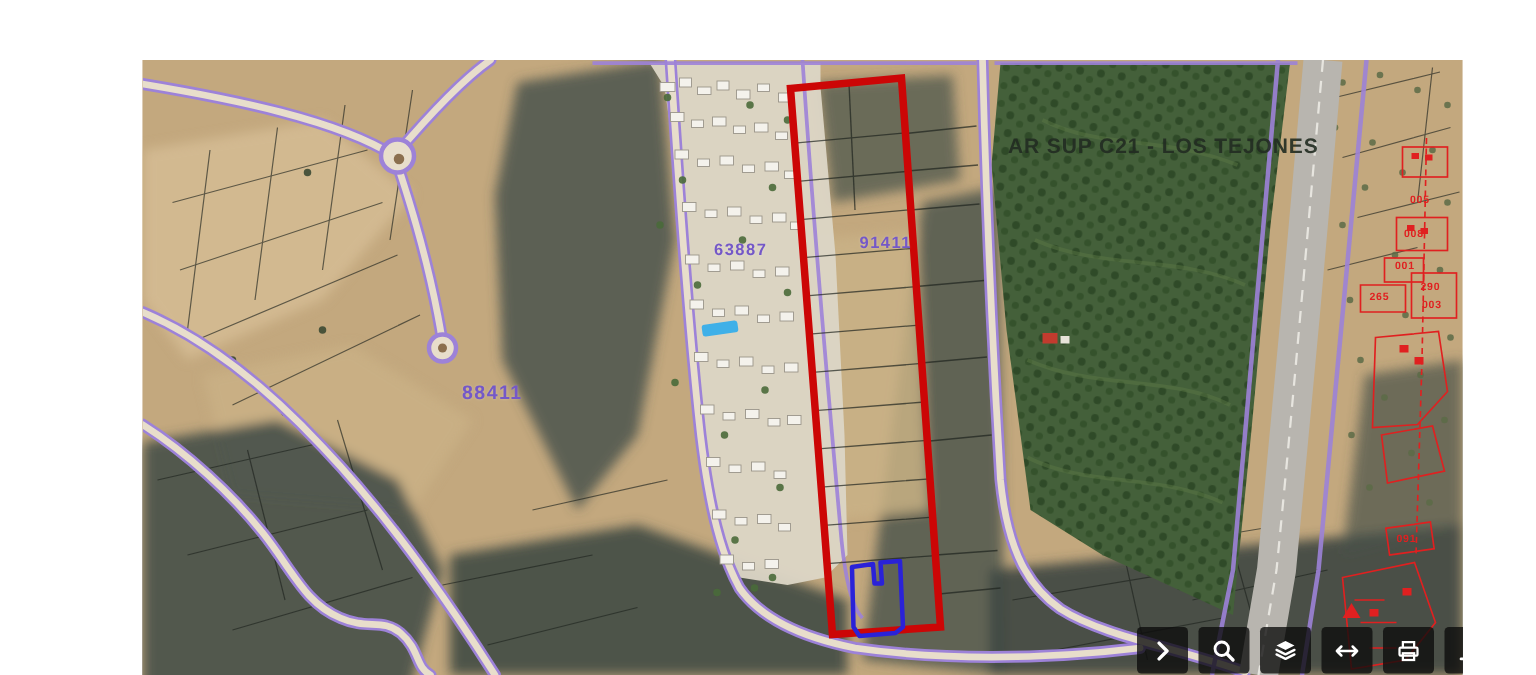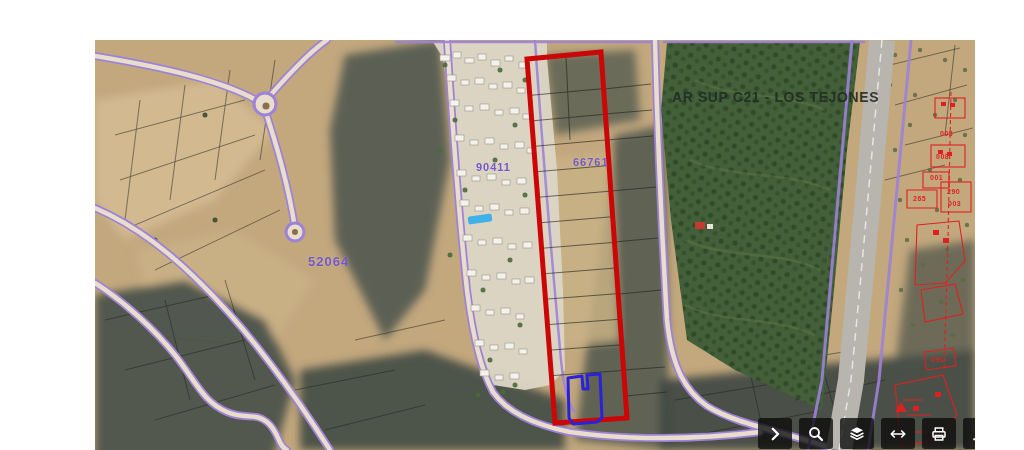--- a/index.html
+++ b/index.html
@@ -255,23 +255,23 @@
         <rect x="840" y="352" width="6" height="5"></rect>
           <rect x="818" y="366" width="6" height="5"></rect>
         <polygon points="800,372 806,362 812,372"></polygon>
       </g>
 
       <polygon points="432,19 506,12 532,378 460,383" fill="none" stroke="#cc0606" stroke-width="5"></polygon>
 
       <path d="M473,338 L487,336 L488,349 L493,349 L492,335 L505,334 L507,378 L502,382 L478,384 L474,378 Z" fill="none" stroke="#2a22d8" stroke-width="3" stroke-linejoin="round"></path>
     </svg>
 
-    <div class="plabel big" style="left:213px;top:214px;">52064</div>
-    <div class="plabel" style="left:381px;top:121px;">90411</div>
-    <div class="plabel" style="left:478px;top:116px;">66761</div>
+    <div class="plabel big" style="left:213px;top:214px;">88411</div>
+    <div class="plabel" style="left:381px;top:121px;">63887</div>
+    <div class="plabel" style="left:478px;top:116px;">91411</div>
     <div class="alabel" style="left:577px;top:49px;">AR SUP C21 - LOS TEJONES</div>
 
     <div class="rnum" style="left:845px;top:90px;">005</div>
     <div class="rnum" style="left:841px;top:113px;">008</div>
     <div class="rnum" style="left:835px;top:134px;">001</div>
     <div class="rnum" style="left:818px;top:155px;">265</div>
     <div class="rnum" style="left:852px;top:148px;">290</div>
     <div class="rnum" style="left:853px;top:160px;">003</div>
     <div class="rnum" style="left:836px;top:316px;">091</div>
 

